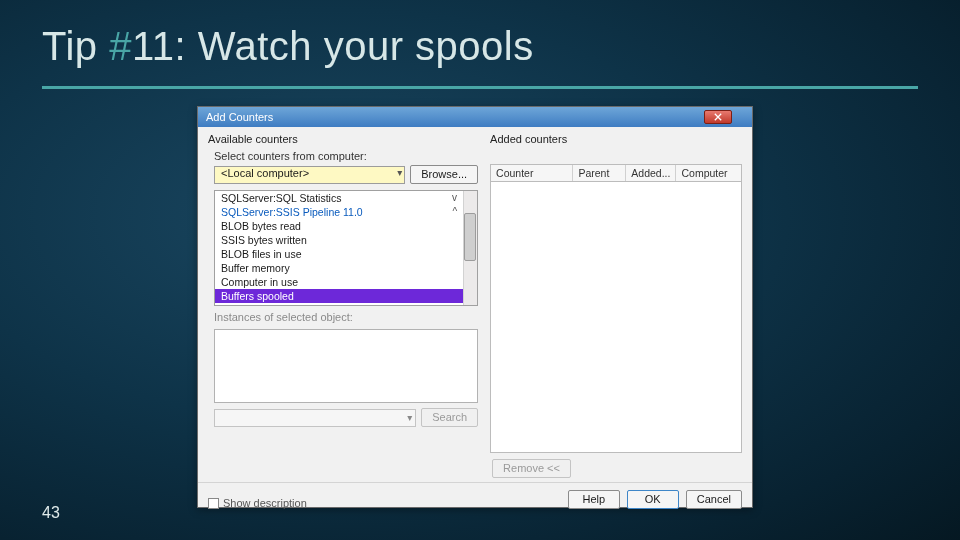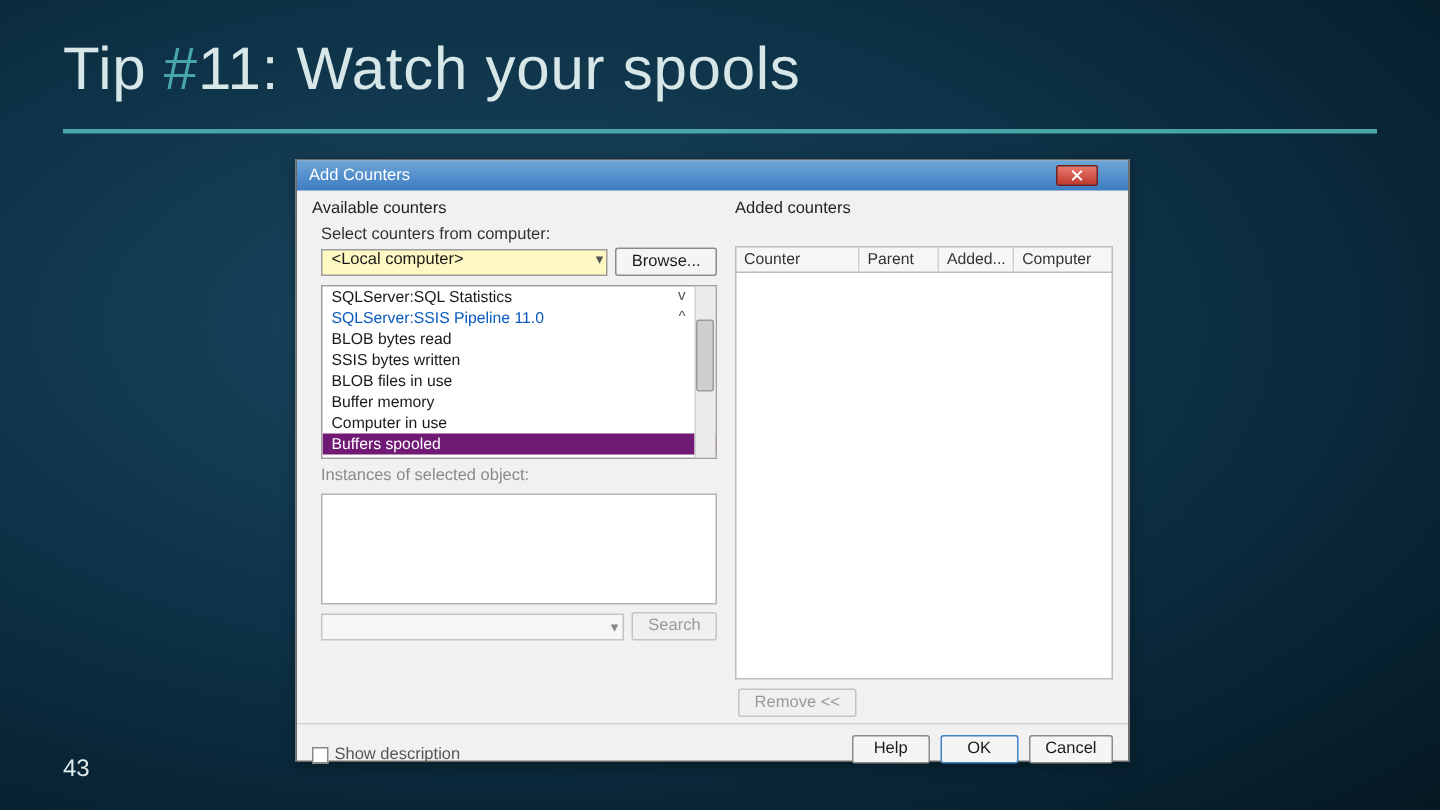--- a/index.html
+++ b/index.html
@@ -63,21 +63,21 @@
   .listbox {
     margin: 2px 0 3px 6px; height: 116px;
     background: #fff; border: 1px solid #a0a0a0; position: relative;
     font-size: 10.5px; overflow: hidden;
   }
   .listbox .track { position: absolute; right: 0; top: 0; bottom: 0; width: 14px; background: #eceaea; border-left: 1px solid #d2d2d2; }
   .listbox .thumb { position: absolute; right: 1px; top: 22px; width: 12px; height: 48px; background: #cfcfcf; border: 1px solid #9c9c9c; border-radius: 2px; }
   .row { padding: 1px 16px 1px 6px; white-space: nowrap; overflow: hidden; text-overflow: ellipsis; }
   .row.group { display: flex; justify-content: space-between; padding-right: 18px; }
   .row.group .exp { color: #555; font-size: 10px; padding-right: 2px; }
-  .row.selected { background: #701a75; color: #fff; }
+  .row.selected { background: #6d28d9; color: #fff; }
   .row.link { color: #0a5bbd; }
 
   .instances {
     margin: 3px 0 0 6px; height: 74px; background: #fff; border: 1px solid #b2b2b2;
   }
   .search-row { display: flex; gap: 5px; margin: 5px 0 0 6px; align-items: center; }
   .search-combo { flex: 1; height: 18px; background: #f6f6f6; border: 1px solid #c4c4c4; display: flex; align-items: center; justify-content: flex-end; padding-right: 3px; }
   .search-combo .chev { color: #888; font-size: 10px; }
 
   .add-row { display: flex; justify-content: flex-end; margin: 6px 6px 0 6px; }

